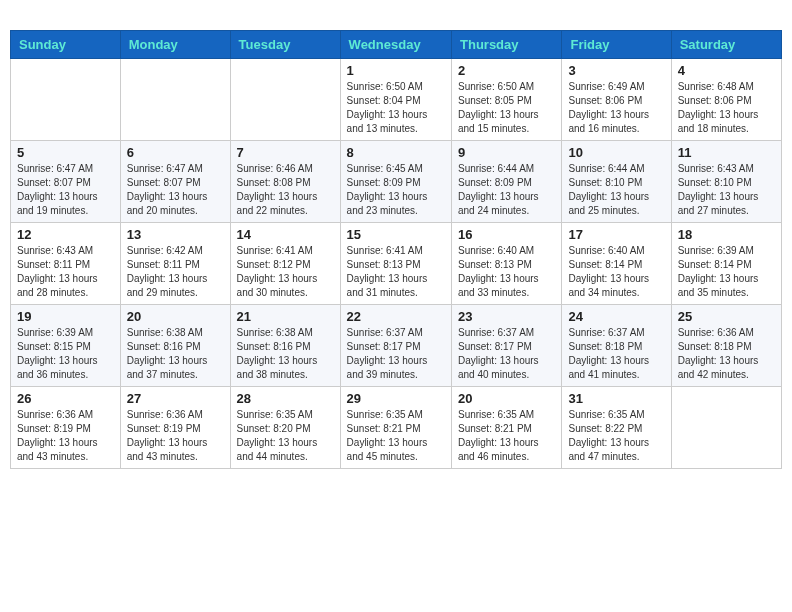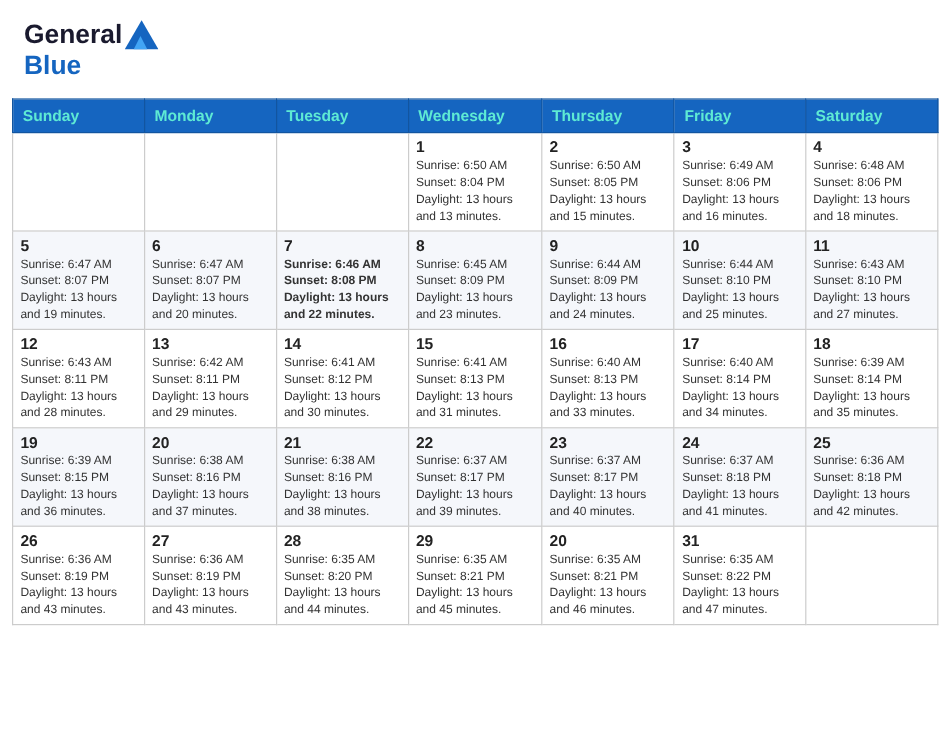--- a/index.html
+++ b/index.html
@@ -85,36 +85,20 @@
       background: #f5f7fb;
     }
     tr:nth-child(even) .empty-cell {
       background: #eeeff3;
     }
   </style>
 </head>
 <body>
 
 <div class="header-area">
-  <div class="logo">
-    <div>
-      <div style="display:flex;align-items:center;">
-        <span class="logo-text">
-          <span class="logo-general">General</span>
-        </span>
-        <svg class="logo-icon" viewBox="0 0 30 30" xmlns="http://www.w3.org/2000/svg">
-          <polygon points="0,28 15,2 30,28" fill="#1565c0"></polygon>
-          <polygon points="8,28 20,28 14,16" fill="#42a5f5"></polygon>
-        </svg>
-      </div>
-      <div>
-        <span class="logo-text logo-blue">Blue</span>
-      </div>
-    </div>
-  </div>
 </div>
 
 <table class="calendar" id="cal-table">
   <thead>
     <tr id="header-row">
         <th>Sunday</th>
         <th>Monday</th>
         <th>Tuesday</th>
         <th>Wednesday</th>
         <th>Thursday</th>
@@ -160,21 +144,21 @@
 Daylight: 13 hours and 19 minutes.</div>
         </td>
         <td>
           <div class="day-number">6</div>
           <div class="day-info" style="white-space: pre-line;">Sunrise: 6:47 AM
 Sunset: 8:07 PM
 Daylight: 13 hours and 20 minutes.</div>
         </td>
         <td>
           <div class="day-number">7</div>
-          <div class="day-info" style="white-space: pre-line; font-weight: bold;">Sunrise: 6:46 AM
+          <div class="day-info" style="white-space: pre-line;">Sunrise: 6:46 AM
 Sunset: 8:08 PM
 Daylight: 13 hours and 22 minutes.</div>
         </td>
         <td>
           <div class="day-number">8</div>
           <div class="day-info" style="white-space: pre-line;">Sunrise: 6:45 AM
 Sunset: 8:09 PM
 Daylight: 13 hours and 23 minutes.</div>
         </td>
         <td>

